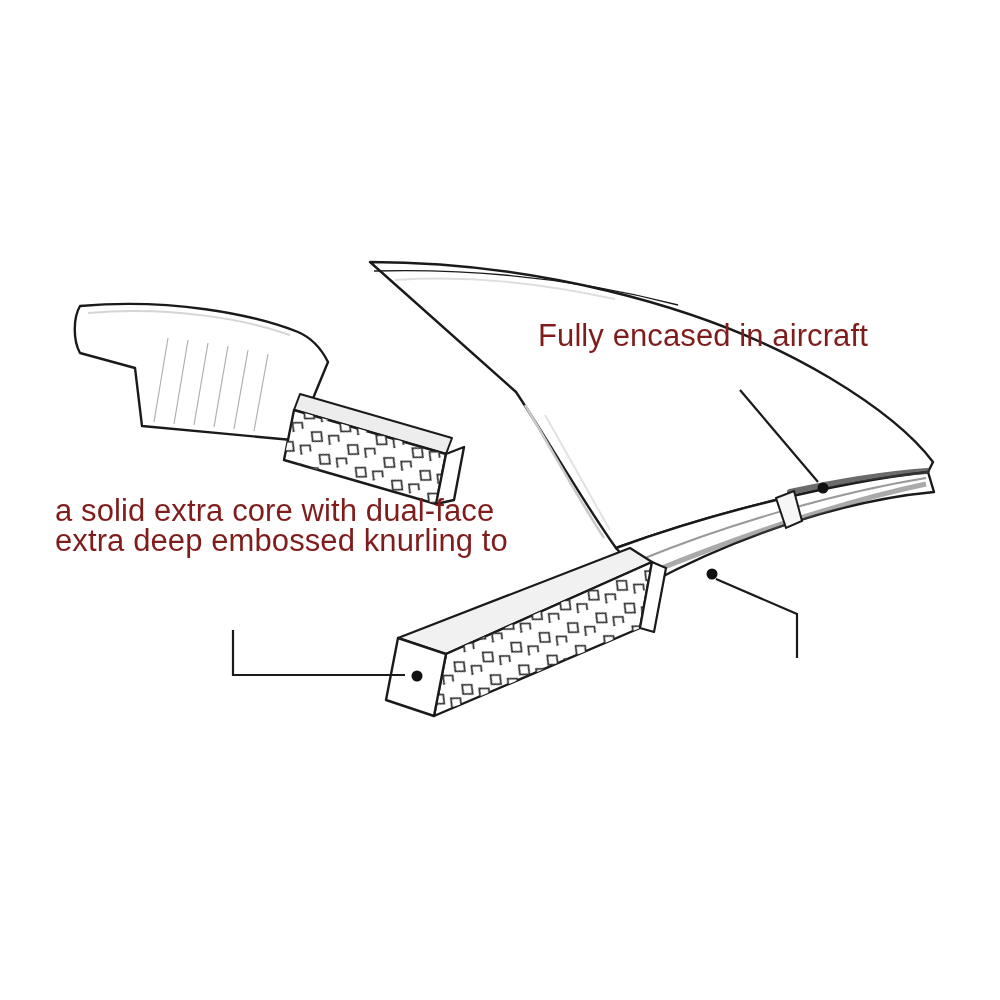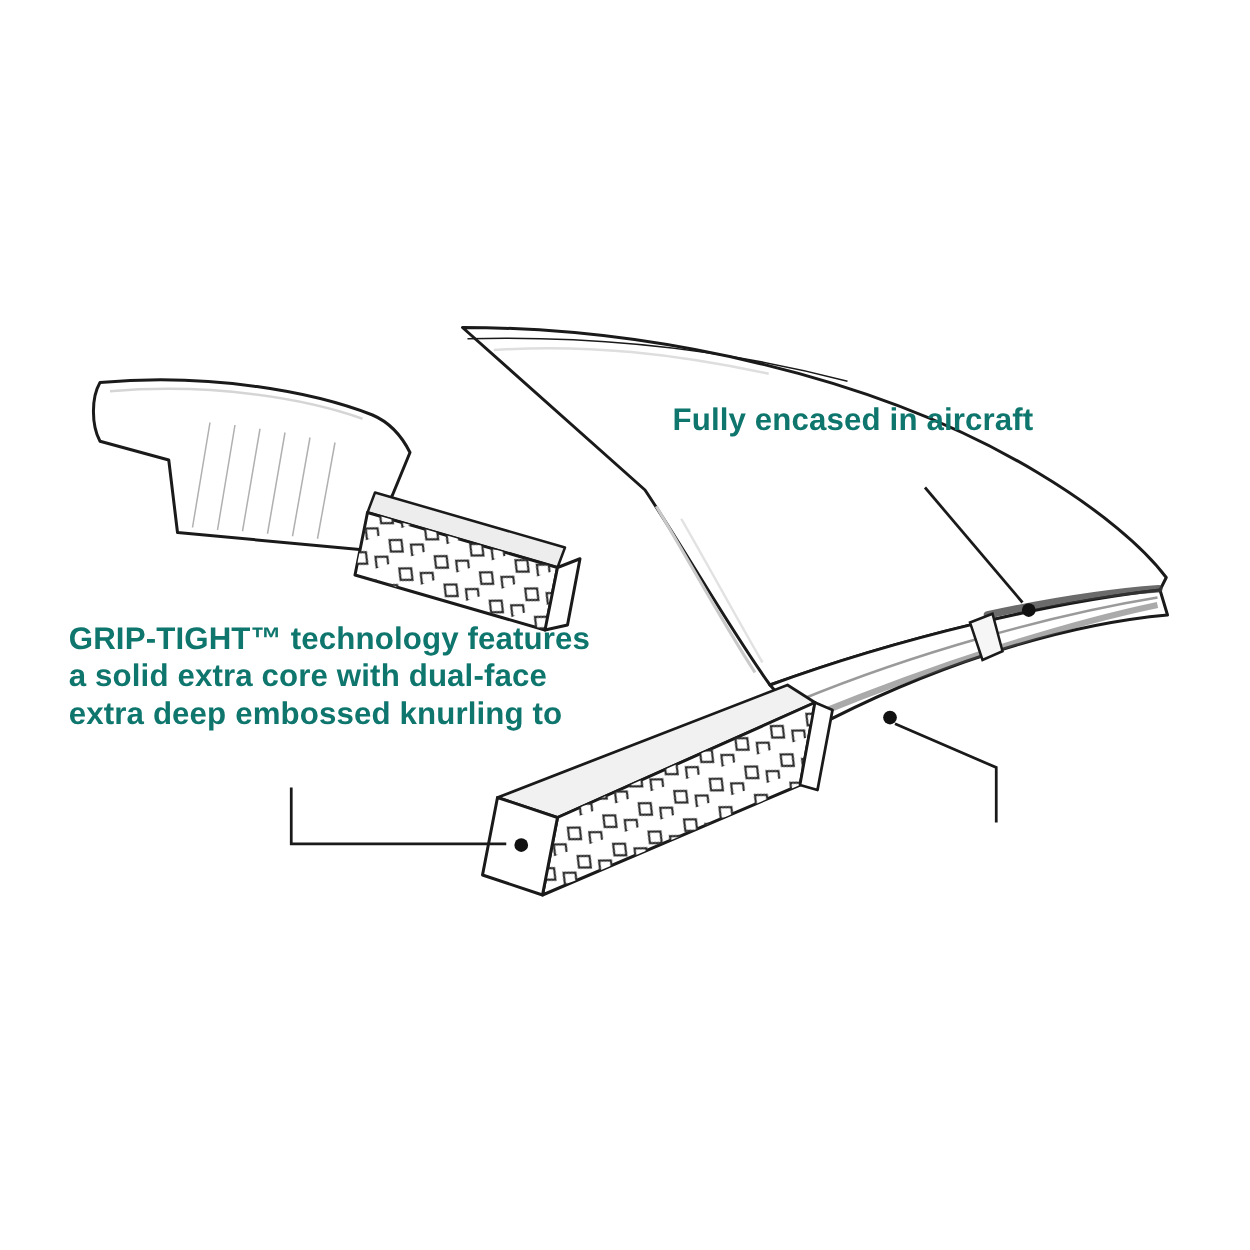--- a/index.html
+++ b/index.html
@@ -6,26 +6,25 @@
   .stage{
     position:relative;
     width:1000px;height:1000px;
     background:#ffffff;
     font-family:"Liberation Sans", sans-serif;
     overflow:hidden;
   }
   .art{position:absolute;left:0;top:0;}
   .callout{
     position:absolute;
-    color:#0f766e;
-    font-size:25px;
+    color:#7f1d1d;
+    font-size:31px;
     line-height:30px;
     letter-spacing:0.1px;
     white-space:nowrap;
-    font-weight:bold;
   }
   .callout div{white-space:nowrap;}
   #callout-grip{left:55px;top:496px;}
   #callout-alum{left:538px;top:321px;}
   #callout-poly{left:668px;top:661px;}
 </style>
 </head>
 <body>
 
 <div class="stage">
@@ -83,21 +82,20 @@
       <path d="M 233,630 L 233,675 L 405,675"></path>
       <path d="M 740,390 L 818,482"></path>
       <path d="M 716,579 L 797,614 L 797,658"></path>
     </g>
     <circle cx="417" cy="676" r="5.5" fill="#111111"></circle>
     <circle cx="823" cy="488" r="5.5" fill="#111111"></circle>
     <circle cx="712" cy="574" r="5.5" fill="#111111"></circle>
   </svg>
 
   <div id="callout-grip" class="callout">
-    <div>GRIP-TIGHT™ technology features</div>
     <div>a solid extra core with dual-face</div>
     <div>extra deep embossed knurling to</div>
   </div>
 
   <div id="callout-alum" class="callout">
     <div>Fully encased in aircraft</div>
   </div>
 
 
 </div>

